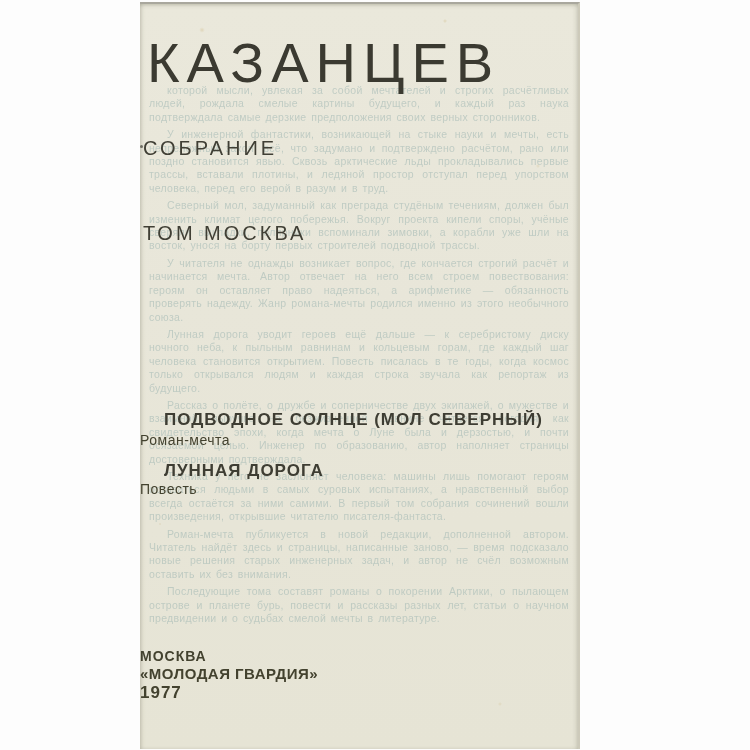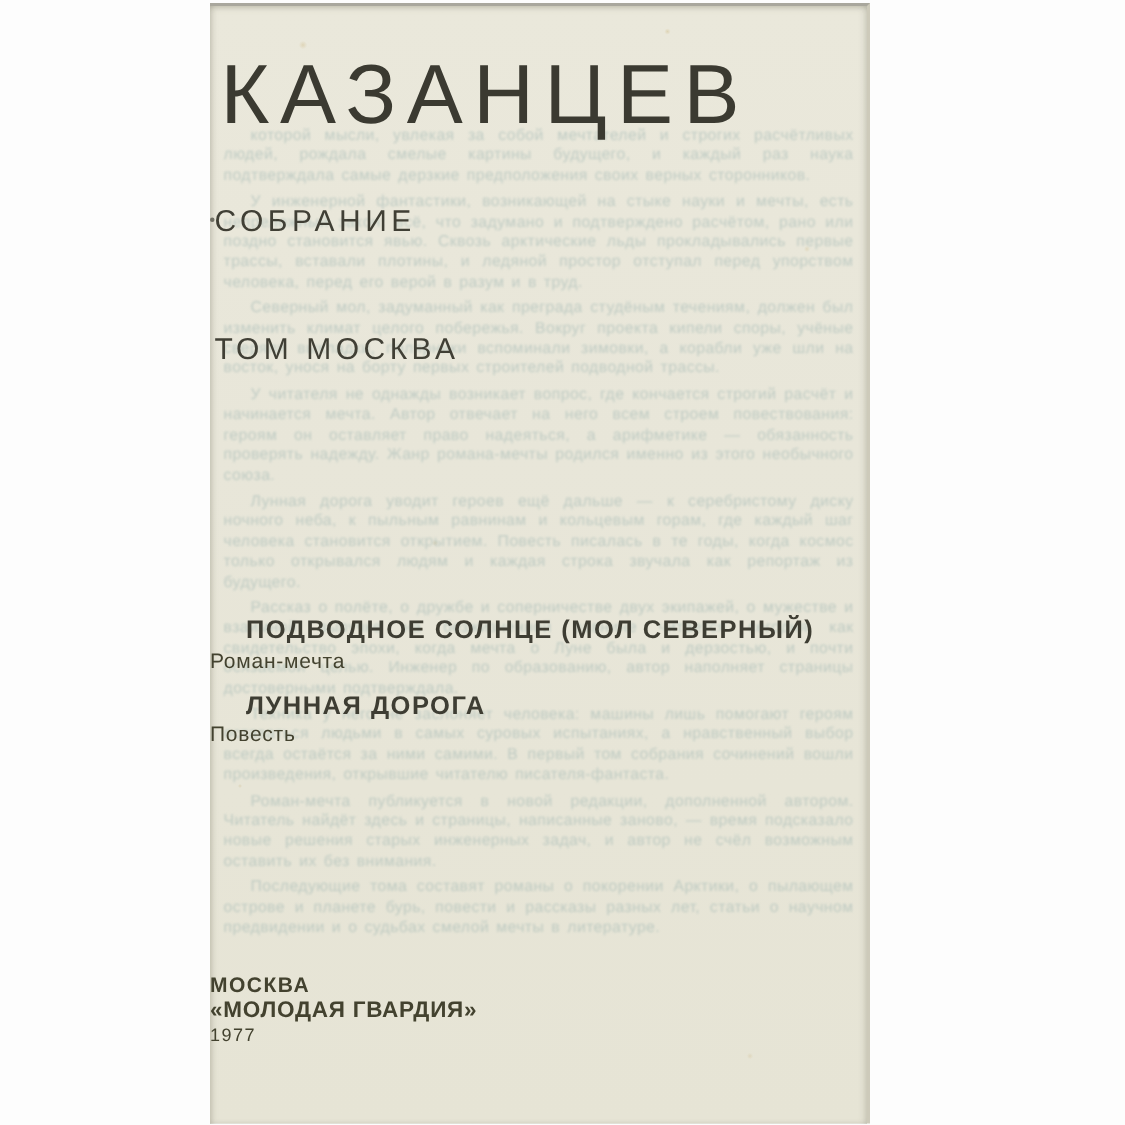--- a/index.html
+++ b/index.html
@@ -88,21 +88,21 @@
     font-weight: normal;
     letter-spacing: .5px;
     color: #43422f;
   }
   .wt-1 { top: 406px; }
   .wg-1 { top: 428px; }
   .wt-2 { top: 457px; }
   .wg-2 { top: 477px; }
   .imprint-city      { top: 644px; font-size: 14px; font-weight: bold; letter-spacing: 1px; color: #43422f; }
   .imprint-publisher { top: 661px; font-size: 15px; font-weight: bold; letter-spacing: .5px; color: #43422f; }
-  .imprint-year      { top: 679px; font-size: 12px; font-weight: normal; letter-spacing: 1px; color: #43422f; }
+  .imprint-year      { top: 679px; font-size: 17px; font-weight: bold; letter-spacing: 1px; color: #43422f; }
   
   .speck {
     position: absolute;
     left: 0px; top: 141px;
     width: 3px; height: 3px;
     border-radius: 50%;
     background: #55544a;
     opacity: .8;
   }
 </style>

